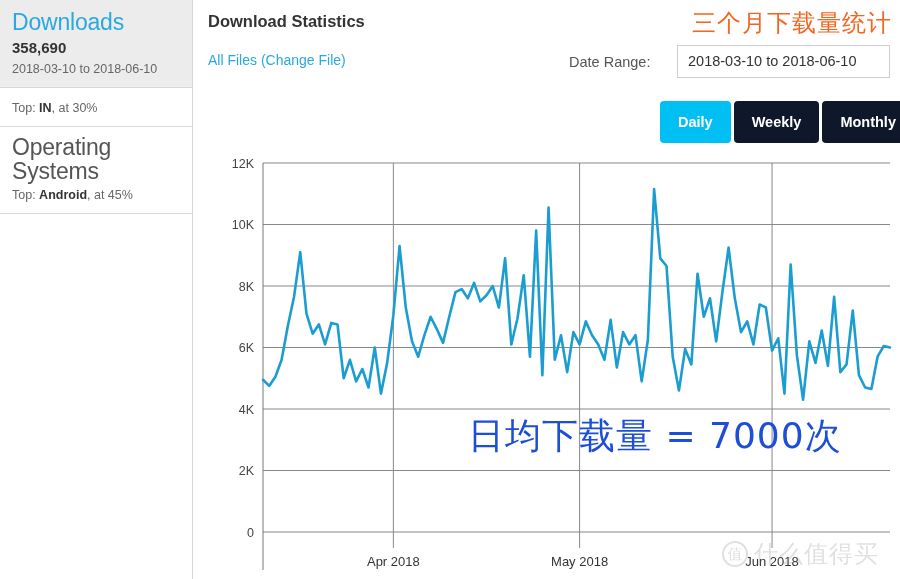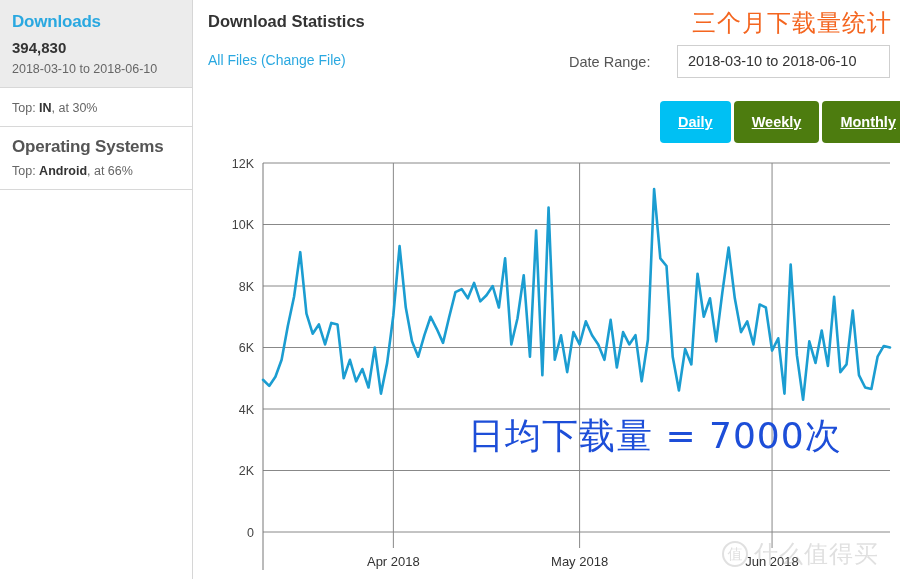--- a/index.html
+++ b/index.html
@@ -15,21 +15,21 @@
   
   .sidebar {
     position: absolute; left: 0; top: 0;
     width: 193px; height: 579px;
     border-right: 1px solid #d6d6d6;
     background: #ffffff;
   }
   .panel { border-bottom: 1px solid #d8d8d8; padding: 8px 12px 10px 12px; }
   .panel.first { background: #ececec; padding-top: 10px; }
   .panel-title {
-    font-size: 17px; color: #555; font-weight: 700;
+    font-size: 23px; color: #555; font-weight: 400;
     line-height: 24px; letter-spacing: -0.2px;
   }
   .panel.first .panel-title { color: #2aa8e0; }
   .panel-big {
     font-size: 15px; color: #333; font-weight: bold;
     margin-top: 5px; line-height: 18px;
   }
   .panel-sub {
     font-size: 12.5px; color: #666; margin-top: 4px; line-height: 16px;
   }
@@ -66,24 +66,23 @@
 
   
   .btn-group { position: absolute; left: 467px; top: 101px; display: flex; }
   .btn {
     height: 42px; padding: 0 18px;
     display: flex; align-items: center; justify-content: center;
     color: #ffffff; font-size: 14.5px; font-weight: bold;
     border: none; cursor: pointer;
     border-radius: 4px; margin-right: 3px;
     font-family: "Liberation Sans", sans-serif;
-    text-decoration: underline;
   }
   .btn.active { background: #00c0f3; }
-  .btn.inactive { background: #4d7c0f; }
+  .btn.inactive { background: #0f172a; }
   .btn:last-child { margin-right: 0; }
 
   
   .chart-wrap { position: absolute; left: 0; top: 150px; width: 707px; height: 429px; }
   .chart-svg { display: block; }
   .ytick { font-size: 12.5px; fill: #444; text-anchor: end;
            font-family: "Liberation Sans", sans-serif; }
   .xtick { font-size: 13px; fill: #333; text-anchor: middle;
            font-family: "Liberation Sans", sans-serif; }
   .gridline { stroke: #888; stroke-width: 1; }
@@ -118,31 +117,31 @@
 </style>
 </head>
 <body>
 
 <div id="app">
 
   <div class="sidebar">
 
     <div class="panel first">
       <div class="panel-title">Downloads</div>
-      <div class="panel-big">394,830</div>
+      <div class="panel-big">358,690</div>
       <div class="panel-sub">2018-03-10 to 2018-06-10</div>
     </div>
 
     <div class="panel">
       <div class="panel-sub"><span>Top: </span><b>IN</b><span>, at 30%</span></div>
     </div>
 
     <div class="panel">
       <div class="panel-title">Operating Systems</div>
-      <div class="panel-sub"><span>Top: </span><b>Android</b><span>, at 66%</span></div>
+      <div class="panel-sub"><span>Top: </span><b>Android</b><span>, at 45%</span></div>
     </div>
 
   </div>
 
   <div class="main">
 
     <div class="page-title">Download Statistics</div>
 
     <div class="cn-title">三个月下载量统计</div>
 

